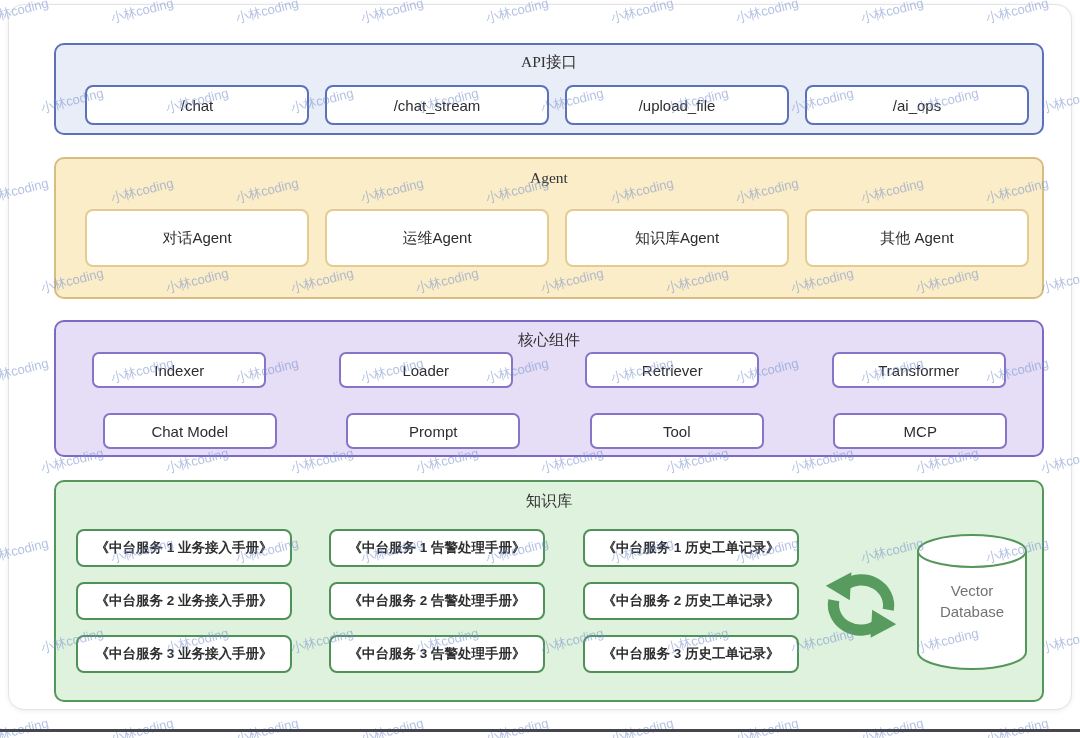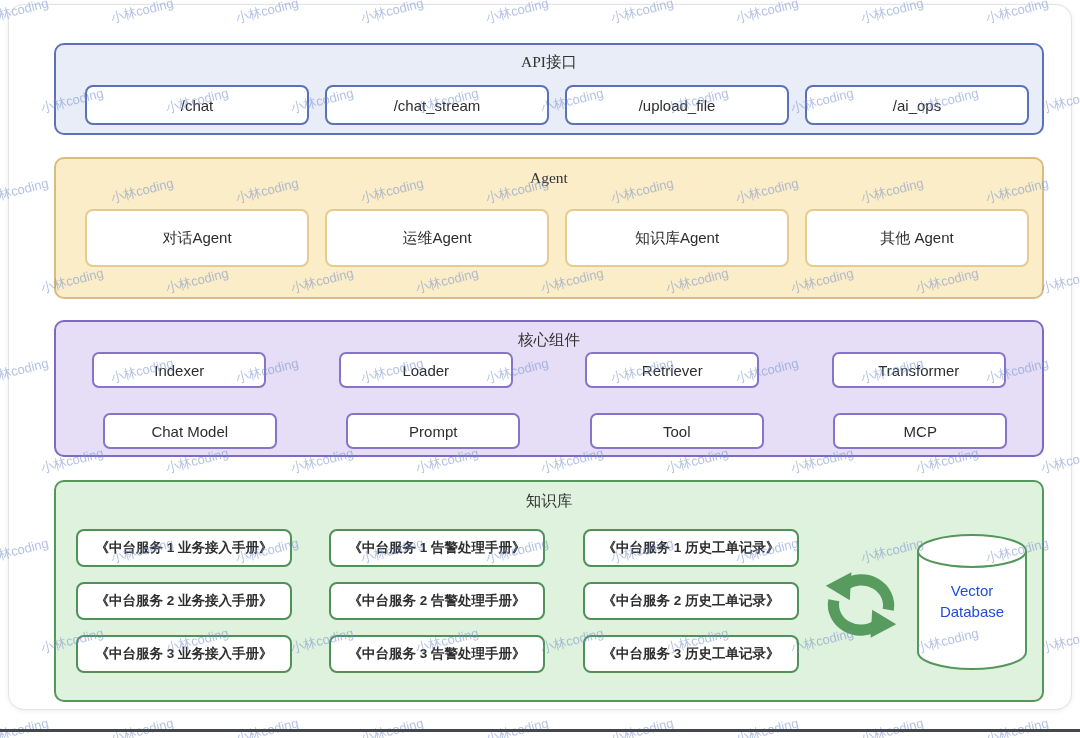--- a/index.html
+++ b/index.html
@@ -55,21 +55,21 @@
   .kb-col{position:absolute;top:47px;width:216px;display:flex;flex-direction:column;gap:15px;font-weight:bold;}
   .kb-col-1{left:20px;} .kb-col-2{left:273px;} .kb-col-3{left:527px;}
   .kb-doc{height:38px;display:flex;align-items:center;justify-content:center;
     background:#fff;border:2px solid var(--kb-box-border);border-radius:8px;
     font-size:13.5px;white-space:nowrap;}
 
   .sync-icon{position:absolute;left:765px;top:83px;width:80px;height:80px;}
   .cylinder{position:absolute;left:860px;top:50px;width:112px;height:140px;}
   .cylinder svg{position:absolute;left:0;top:0;}
   .cyl-label{position:absolute;left:11px;top:48px;width:90px;text-align:center;
-    font-size:15px;line-height:21px;color:#1d4ed8;}
+    font-size:15px;line-height:21px;color:#737373;}
 
   .watermark-layer{position:absolute;inset:0;pointer-events:none;z-index:40;overflow:hidden;}
   .wm{position:absolute;font-size:13px;color:var(--watermark);
     transform:rotate(-14deg);white-space:nowrap;}
 
   .bottom-rule{position:absolute;left:0;top:729px;width:1080px;height:3px;
     background:#46464e;z-index:60;}
 </style>
 </head>
 <body>

